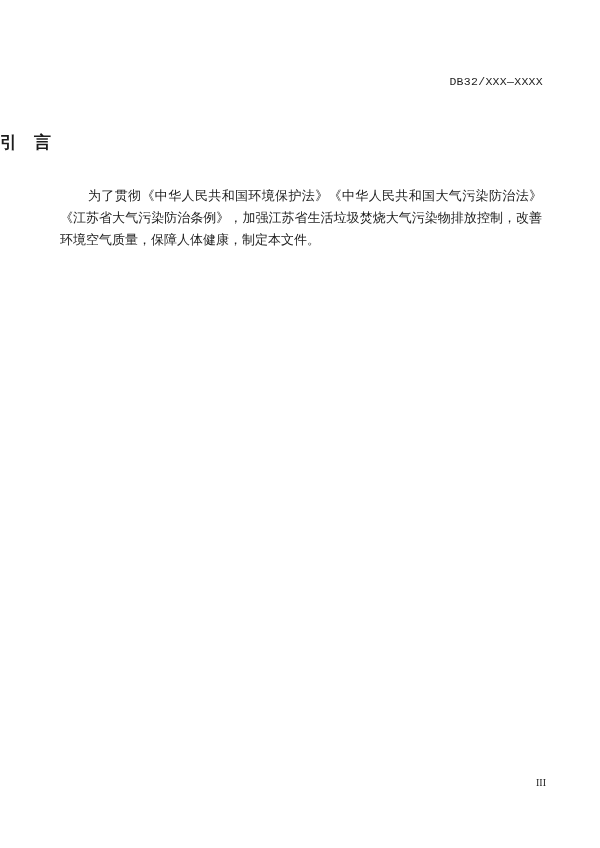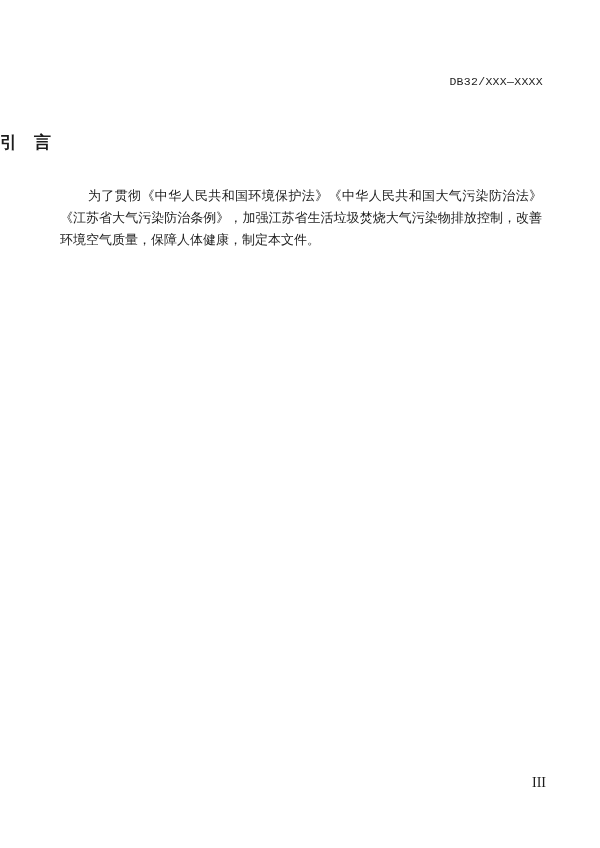--- a/index.html
+++ b/index.html
@@ -52,21 +52,21 @@
       text-align: justify;
       text-indent: 28px;
       color: #1c1c1c;
       word-break: break-all;
     }
     .page-number {
       position: absolute;
       top: 777px;
       right: 54px;
       font-family: "Liberation Serif", "DejaVu Serif", serif;
-      font-size: 14px;
+      font-size: 10px;
       line-height: 12px;
       color: #1c1c1c;
       padding-left: 16px;
     }
   </style>
 </head>
 <body>
 
 <div class="page">
 

